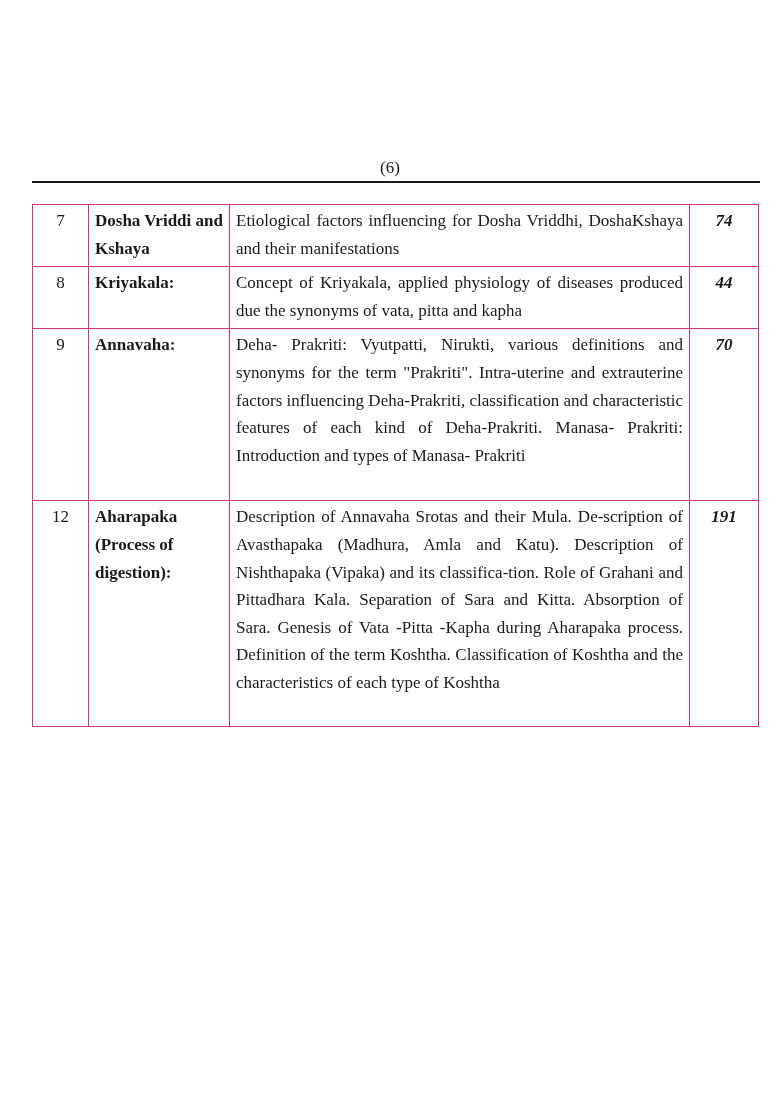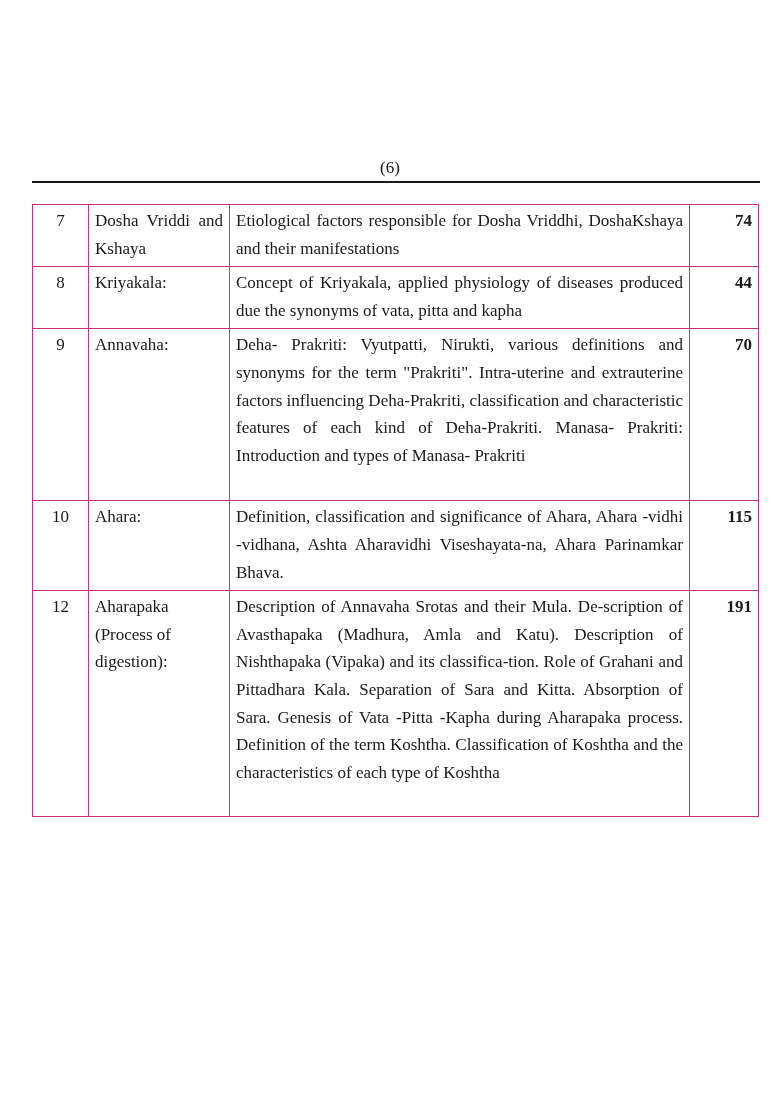--- a/index.html
+++ b/index.html
@@ -6,57 +6,51 @@
   body { width:780px; height:1108px; position:relative; overflow:hidden;
          font-family:"Liberation Serif", "DejaVu Serif", serif; color:#1a1a1a; }
   .page-number { position:absolute; top:158px; left:0; width:780px; text-align:center;
                  font-size:17px; }
   .rule { position:absolute; top:181px; left:32px; width:728px; height:2px; background:#1a1a1a; }
   table.toc { position:absolute; top:204px; left:32px; width:727px; border-collapse:collapse;
               table-layout:fixed; }
   table.toc td { border:1.5px solid #c8327a; vertical-align:top; font-size:17px; line-height:27.6px;
                  padding:2px 6px 4px 6px; }
   td.num { text-align:center; width:43px; padding-top:3px; }
-  td.topic { font-weight:normal; width:128px; padding-left:7px;border-radius:28px; }
+  td.topic { font-weight:bold; width:128px; padding-left:7px;border-radius:28px; }
   td.desc { text-align:justify; width:447px; padding-left:7px; padding-right:8px; }
-  td.page { text-align:right; font-weight:bold; width:56px; }
+  td.page { text-align:center; font-weight:bold; width:56px;font-style:italic; }
   td.topic.spread { text-align:justify; text-align-last:left; }
 </style>
 </head>
 <body>
 
 <div class="page-number">(6)</div>
 <div class="rule"></div>
 
 <table class="toc">
   <tbody>
     <tr style="height:60px">
       <td class="num">7</td>
       <td class="topic spread">Dosha Vriddi and Kshaya</td>
-      <td class="desc">Etiological factors responsible for Dosha Vriddhi, DoshaKshaya and their manifestations</td>
+      <td class="desc">Etiological factors influencing for Dosha Vriddhi, DoshaKshaya and their manifestations</td>
       <td class="page">74</td>
     </tr>
     <tr style="height:60px">
       <td class="num">8</td>
       <td class="topic">Kriyakala:</td>
       <td class="desc">Concept of Kriyakala, applied physiology of diseases produced due the synonyms of vata, pitta and kapha</td>
       <td class="page">44</td>
     </tr>
     <tr style="height:172px">
       <td class="num">9</td>
       <td class="topic">Annavaha:</td>
       <td class="desc">Deha- Prakriti: Vyutpatti, Nirukti, various definitions and synonyms for the term "Prakriti". Intra-uterine and extrauterine factors influencing Deha-Prakriti, classification and characteristic features of each kind of Deha-Prakriti. Manasa- Prakriti: Introduction and types of Manasa- Prakriti</td>
       <td class="page">70</td>
     </tr>
-    <tr style="height:89px">
-      <td class="num">10</td>
-      <td class="topic">Ahara:</td>
-      <td class="desc">Definition, classification and significance of Ahara, Ahara -vidhi -vidhana, Ashta Aharavidhi Viseshayata-na, Ahara Parinamkar Bhava.</td>
-      <td class="page">115</td>
-    </tr>
     <tr style="height:226px">
       <td class="num">12</td>
       <td class="topic">Aharapaka (Process of digestion):</td>
       <td class="desc">Description of Annavaha Srotas and their Mula. De-scription of Avasthapaka (Madhura, Amla and Katu). Description of Nishthapaka (Vipaka) and its classifica-tion. Role of Grahani and Pittadhara Kala. Separation of Sara and Kitta. Absorption of Sara. Genesis of Vata -Pitta -Kapha during Aharapaka process. Definition of the term Koshtha. Classification of Koshtha and the characteristics of each type of Koshtha</td>
       <td class="page">191</td>
     </tr>
   </tbody>
 </table>
 
 </body></html>

